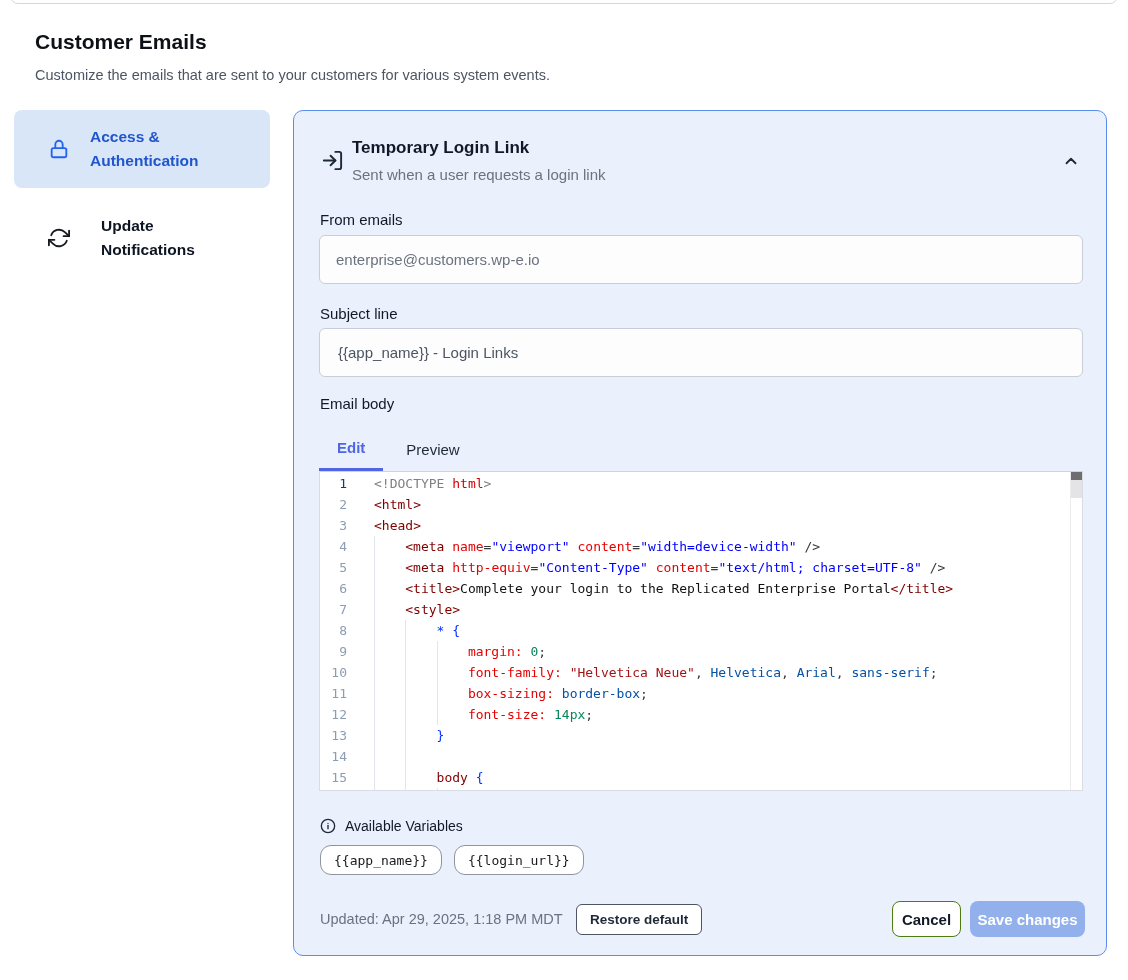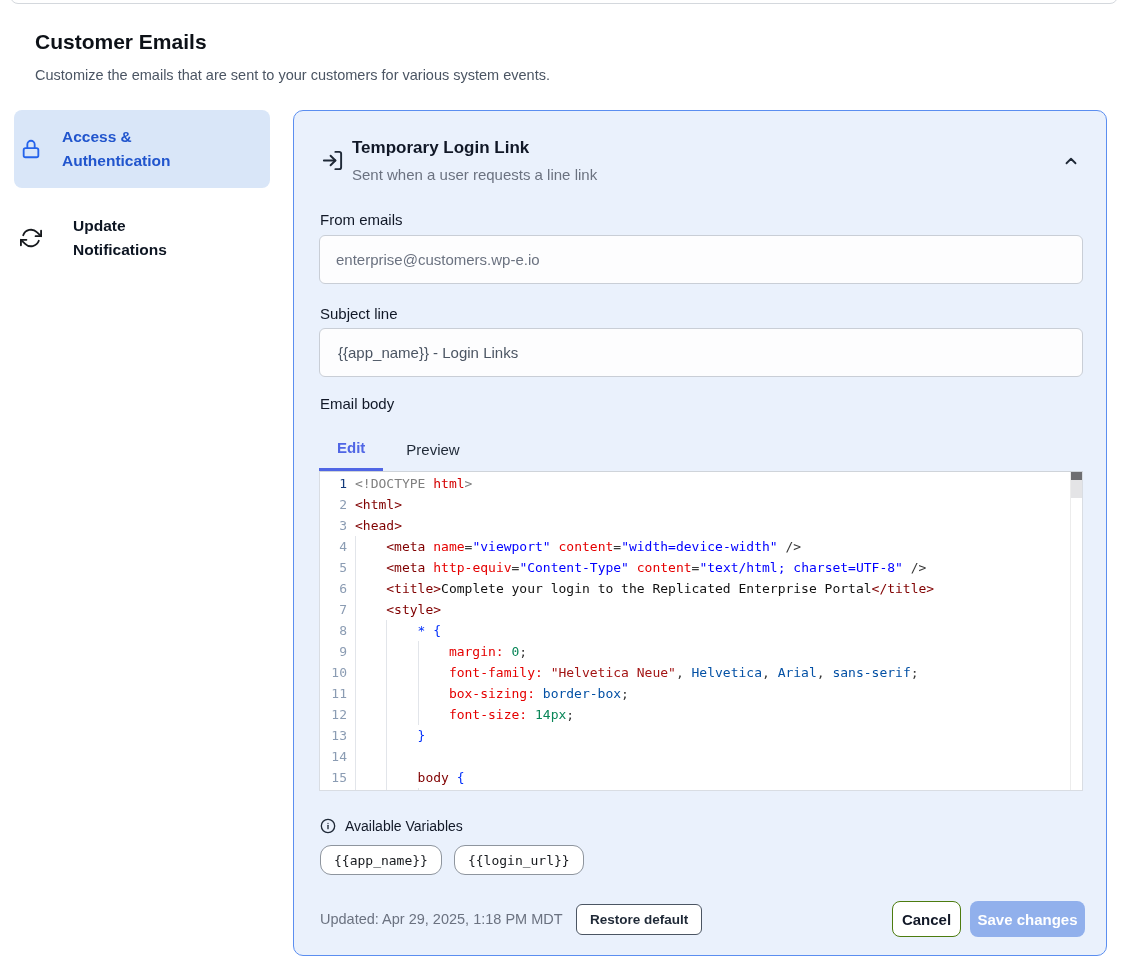--- a/index.html
+++ b/index.html
@@ -8,21 +8,21 @@
 
   
   .prev-card { position:absolute; left:10px; right:10px; top:-12px; height:16px;
     border:1px solid #d4d8dd; border-radius:10px; background:#fff; }
 
   .page-title { position:absolute; left:35px; top:30px; font-size:21px; font-weight:bold; color:#0d1117; }
   .page-desc { position:absolute; left:35px; top:67px; font-size:14.5px; color:#4b5563; }
 
   
   .side { position:absolute; left:14px; top:110px; width:256px; }
-  .side-item { display:flex; align-items:center; gap:20px; padding-left:6px; border-radius:8px; cursor:pointer; }
+  .side-item { display:flex; align-items:center; gap:20px; padding-left:34px; border-radius:8px; cursor:pointer; }
   .side-item.sel { background:#d9e6f8; height:78px; }
   .side-item.sel .side-label { color:#2155cd; }
   .side-item.plain { height:48px; margin-top:26px;gap:31px; }
   .side-label { font-size:15.5px; font-weight:600; color:#0d1522; line-height:1.55; width:132px; }
   .icon svg { display:block; }
 
   
   .card { position:absolute; left:293px; top:110px; width:814px; height:846px;
     background:#eaf1fc; border:1.5px solid #5b8ef0; border-radius:10px; }
   .card-icon { position:absolute; left:27px; top:38px; }
@@ -43,21 +43,21 @@
     background:transparent; border:0; cursor:pointer; font-family:"Liberation Sans", sans-serif; }
   .tab.active { color:#5066e5; font-weight:700; border-bottom:3px solid #5066e5; }
   .tab + .tab { margin-left:5px; }
 
   
   .editor { position:absolute; left:25px; top:360px; width:764px; height:320px; background:#fff;
     border:1px solid #d9dde3; border-top-color:#cfd4da; overflow:hidden; padding-top:1px; }
   .code-row { display:flex; height:21px; font-family:"DejaVu Sans Mono", monospace; font-size:13px; line-height:21px; }
   .ln { flex:none; width:27px; text-align:right; color:#8b9cb3; user-select:none; }
   .ln.act { color:#133a7c; }
-  .lc { margin-left:8px; white-space:pre;text-align:center; }
+  .lc { margin-left:27px; white-space:pre;text-align:center; }
   .ig { display:inline-block; width:4ch; height:21px; vertical-align:top; border-left:1px solid #e2e5ea; }
   .tk-m{color:#808080}.tk-mc{color:#d40000}.tk-t{color:#800000}.tk-a{color:#e50000}
   .tk-s{color:#0000ff}.tk-x{color:#111111}.tk-p{color:#383838}.tk-cs{color:#a31515}
   .tk-cv{color:#0451a5}.tk-cn{color:#098658}.tk-b{color:#0431fa}
   .sb-track { position:absolute; top:0; right:0; width:12px; height:100%; border-left:1px solid #ececec; background:#fff; }
   .sb-thumb { width:100%; height:8px; background:#6e6e71; }
   .sb-sub { width:100%; height:18px; background:#e4e4e6; }
 
   
   .vars-head { position:absolute; left:26px; top:707px; display:flex; align-items:center; gap:9px; }
@@ -112,21 +112,21 @@
   <div class="card">
 
     <span class="card-icon icon">
       <svg width="23" height="23" viewBox="0 0 24 24" fill="none" stroke="#1f2937" stroke-width="2" stroke-linecap="round" stroke-linejoin="round">
           <path d="M15 3h4a2 2 0 0 1 2 2v14a2 2 0 0 1-2 2h-4"></path>
           <polyline points="10 17 15 12 10 7"></polyline>
           <line x1="15" y1="12" x2="3" y2="12"></line>
         </svg>
     </span>
     <div class="card-title">Temporary Login Link</div>
-    <div class="card-sub">Sent when a user requests a line link</div>
+    <div class="card-sub">Sent when a user requests a login link</div>
     <button class="collapse-btn">
       <span>
         <svg width="18" height="18" viewBox="0 0 24 24" fill="none" stroke="#1f2937" stroke-width="2.4" stroke-linecap="round" stroke-linejoin="round">
             <polyline points="6 15 12 9 18 15"></polyline>
           </svg>
       </span>
     </button>
 
     <div class="fld-label" style="top:100px">From emails</div>
     <input class="inp from" type="text" value="enterprise@customers.wp-e.io" style="">

